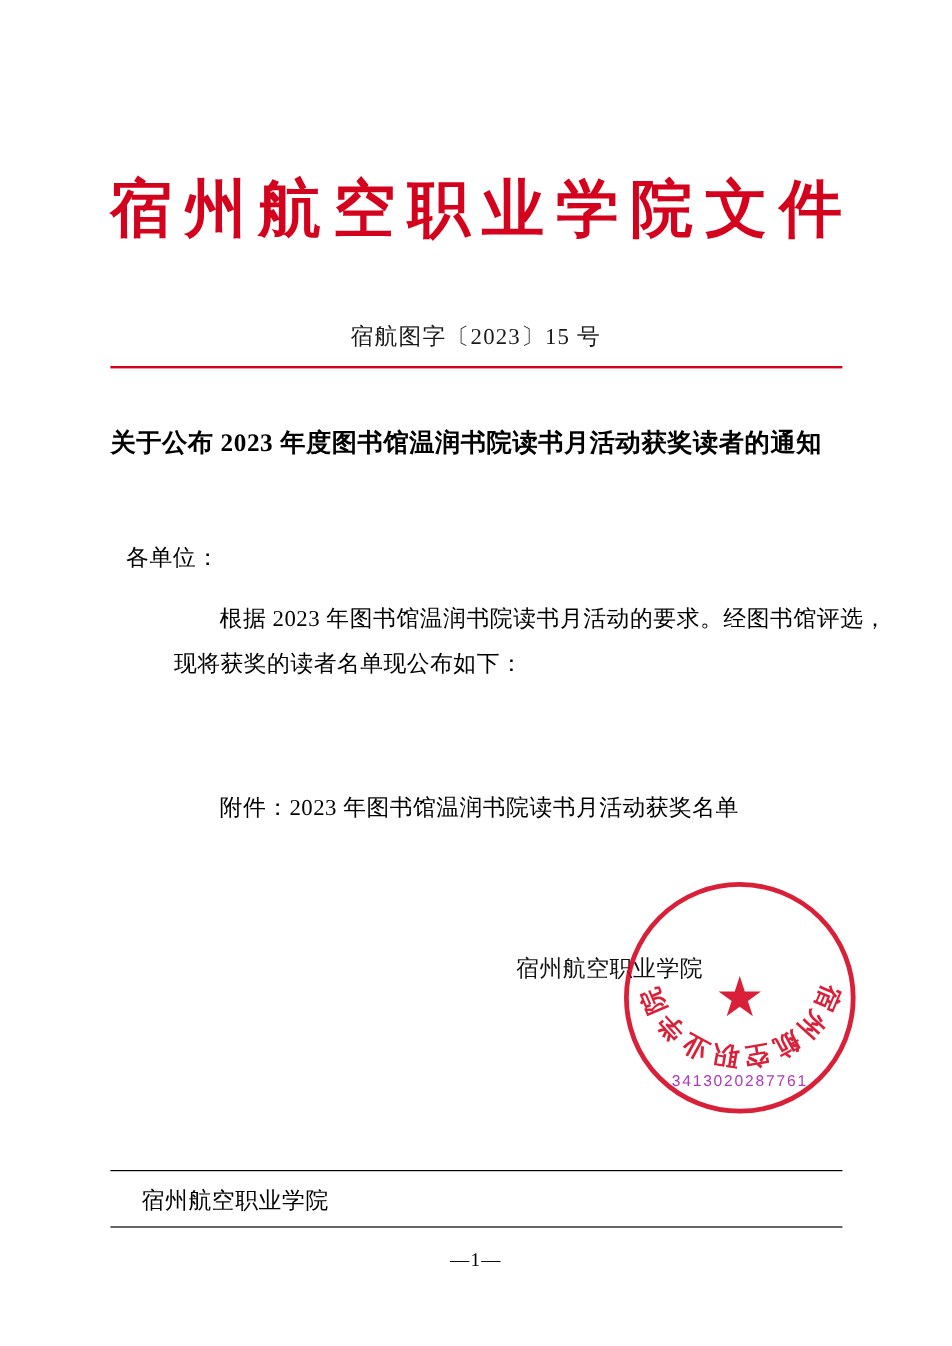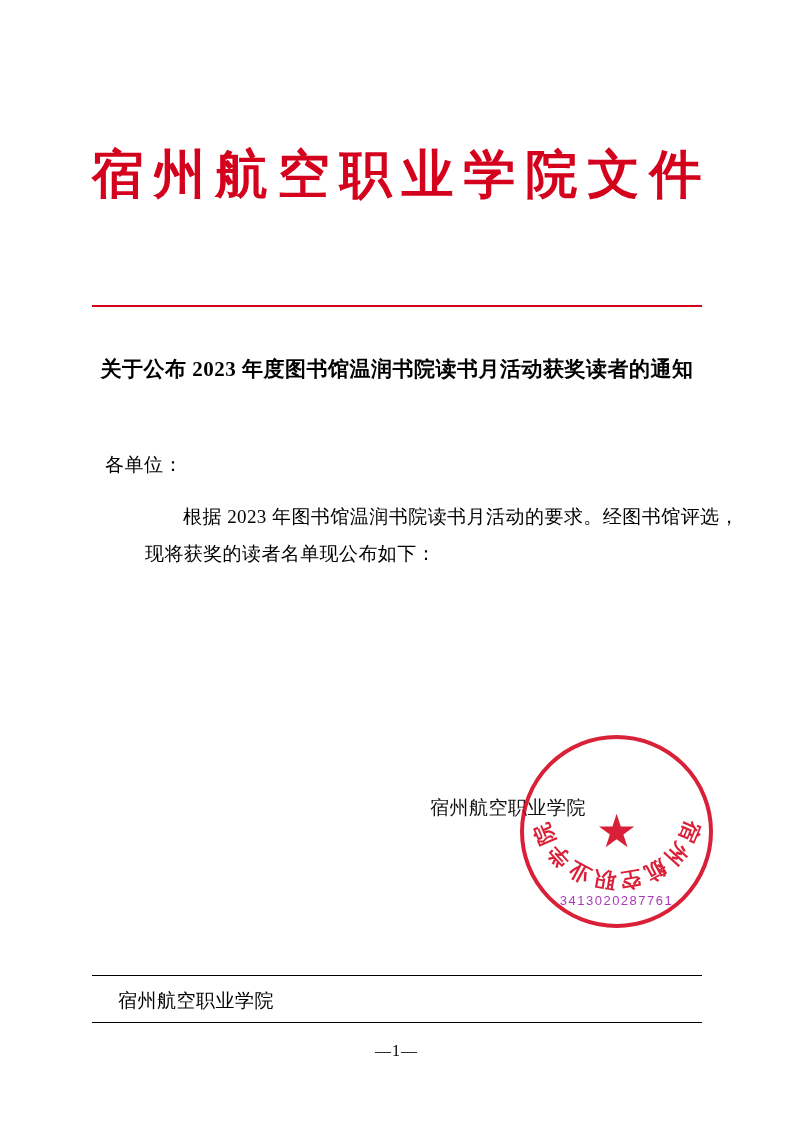--- a/index.html
+++ b/index.html
@@ -58,21 +58,21 @@
     height: 2px;
     background: #d4021d;
   }
 
   
   .subject {
     position: absolute;
     left: 92px;
     top: 350px;
     width: 610px;
-    text-align: center;
+    text-align: left;
     font-size: 21px;
     font-weight: bold;
     line-height: 38px;
     color: #000;
     letter-spacing: 0.5px;
   }
 
   .salutation {
     position: absolute;
     left: 105px;
@@ -200,30 +200,32 @@
     letter-spacing: 1px;
   }
 </style>
 </head>
 <body>
 
 <div class="page">
 
   <div class="doc-title">宿州航空职业学院文件</div>
 
+  <div class="doc-number">宿航图字〔2023〕15 号</div>
 
   <div class="red-rule"></div>
 
   <div class="subject">关于公布 2023 年度图书馆温润书院读书月活动获奖读者的通知</div>
 
   <div class="salutation">各单位：</div>
 
   <div class="para indent" id="para1">根据 2023 年图书馆温润书院读书月活动的要求。经图书馆评选，现将获奖的读者名单现公布如下：</div>
 
 
+  <div class="para indent" id="attach">附件：2023 年图书馆温润书院读书月活动获奖名单</div>
 
   <div class="sign-block">
     <div>宿州航空职业学院</div>
   </div>
 
   <div class="seal">
     <svg class="seal-arc-text" viewBox="0 0 185 185">
       <defs>
         <path id="arcpath" d="M 24,100 A 72,72 0 0 1 161,100" transform="rotate(180 92.5 92.5)"></path>
       </defs>

